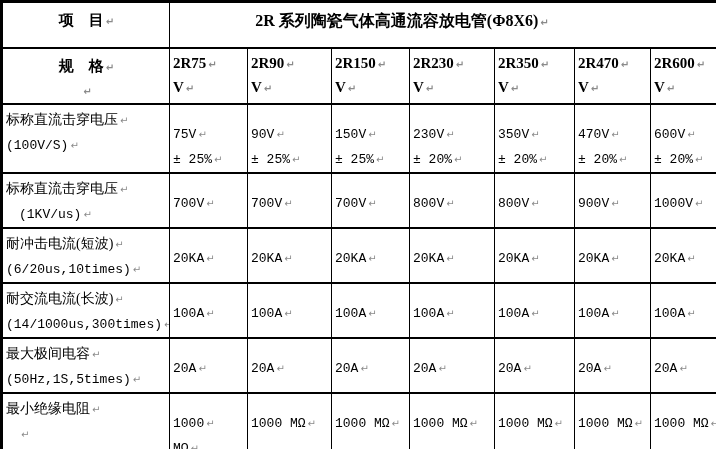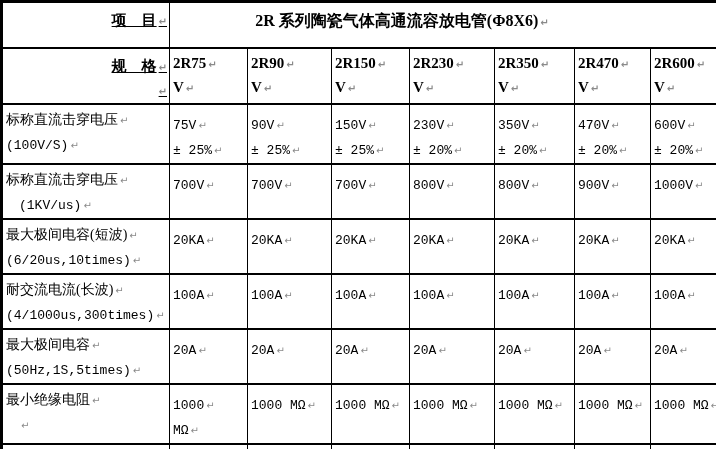--- a/index.html
+++ b/index.html
@@ -20,36 +20,36 @@
   #table-body tr:nth-child(1){height:46px}
   #table-body tr:nth-child(2){height:52px}
   #table-body tr:nth-child(3){height:51px}
   #table-body tr:nth-child(4){height:48px}
   #table-body tr:nth-child(5){height:50px}
   #table-body tr:nth-child(6){height:51px}
   #table-body tr:nth-child(7){height:49px}
   #table-body tr:nth-child(8){height:47px}
   #table-body tr:nth-child(9){height:55px}
   .ln{white-space:pre;line-height:24px;}
-  .corner{text-align:right;font-weight:bold;font-size:15px;padding-top:6px;text-decoration:underline;}
+  .corner{text-align:center;font-weight:bold;font-size:15px;padding-top:6px;}
   .corner .ln{line-height:22px;}
   .title-cell{
     text-align:center;font-weight:bold;font-size:16px;
     padding-top:6px;padding-right:85px;
   }
   .col-head{font-weight:bold;font-size:15px;padding-top:3px;}
   .col-head .ln{line-height:22px;}
   .label-cell{font-size:14px;margin-left:43px;}
   .label-cell .ln{line-height:25px;}
   .label-cell .ascii,
   .value-cell{
     font-family:"Liberation Mono","DejaVu Sans Mono",monospace;
     font-size:13px;
   }
-  .value-cell{padding-top:8px;}
+  .value-cell{padding-top:17px;}
   .value-cell .ln{line-height:25px;}
   .pmark{
     color:#8a8a8a;font-size:10px;margin-left:2px;
     font-family:"DejaVu Sans",sans-serif;
   }
 </style>
 </head>
 <body>
 
 <div class="doc">
@@ -165,21 +165,21 @@
           </td>
           <td class="value-cell">
             <div class="ln"><span class="txt">900V</span><span class="pmark">↵</span></div>
           </td>
           <td class="value-cell">
             <div class="ln"><span class="txt">1000V</span><span class="pmark">↵</span></div>
           </td>
         </tr>
         <tr>
           <td class="label-cell">
-            <div class="ln"><span class="txt">最大极间电容(短波)</span><span class="pmark">↵</span></div>
+            <div class="ln"><span class="txt">耐冲击电流(短波)</span><span class="pmark">↵</span></div>
             <div class="ln ascii"><span class="txt">(6/20us,10times)</span><span class="pmark">↵</span></div>
           </td>
           <td class="value-cell">
             <div class="ln"><span class="txt">20KA</span><span class="pmark">↵</span></div>
           </td>
           <td class="value-cell">
             <div class="ln"><span class="txt">20KA</span><span class="pmark">↵</span></div>
           </td>
           <td class="value-cell">
             <div class="ln"><span class="txt">20KA</span><span class="pmark">↵</span></div>
@@ -193,21 +193,21 @@
           <td class="value-cell">
             <div class="ln"><span class="txt">20KA</span><span class="pmark">↵</span></div>
           </td>
           <td class="value-cell">
             <div class="ln"><span class="txt">20KA</span><span class="pmark">↵</span></div>
           </td>
         </tr>
         <tr>
           <td class="label-cell">
             <div class="ln"><span class="txt">耐交流电流(长波)</span><span class="pmark">↵</span></div>
-            <div class="ln ascii"><span class="txt">(4/1000us,300times)</span><span class="pmark">↵</span></div>
+            <div class="ln ascii"><span class="txt">(14/1000us,300times)</span><span class="pmark">↵</span></div>
           </td>
           <td class="value-cell">
             <div class="ln"><span class="txt">100A</span><span class="pmark">↵</span></div>
           </td>
           <td class="value-cell">
             <div class="ln"><span class="txt">100A</span><span class="pmark">↵</span></div>
           </td>
           <td class="value-cell">
             <div class="ln"><span class="txt">100A</span><span class="pmark">↵</span></div>
           </td>

